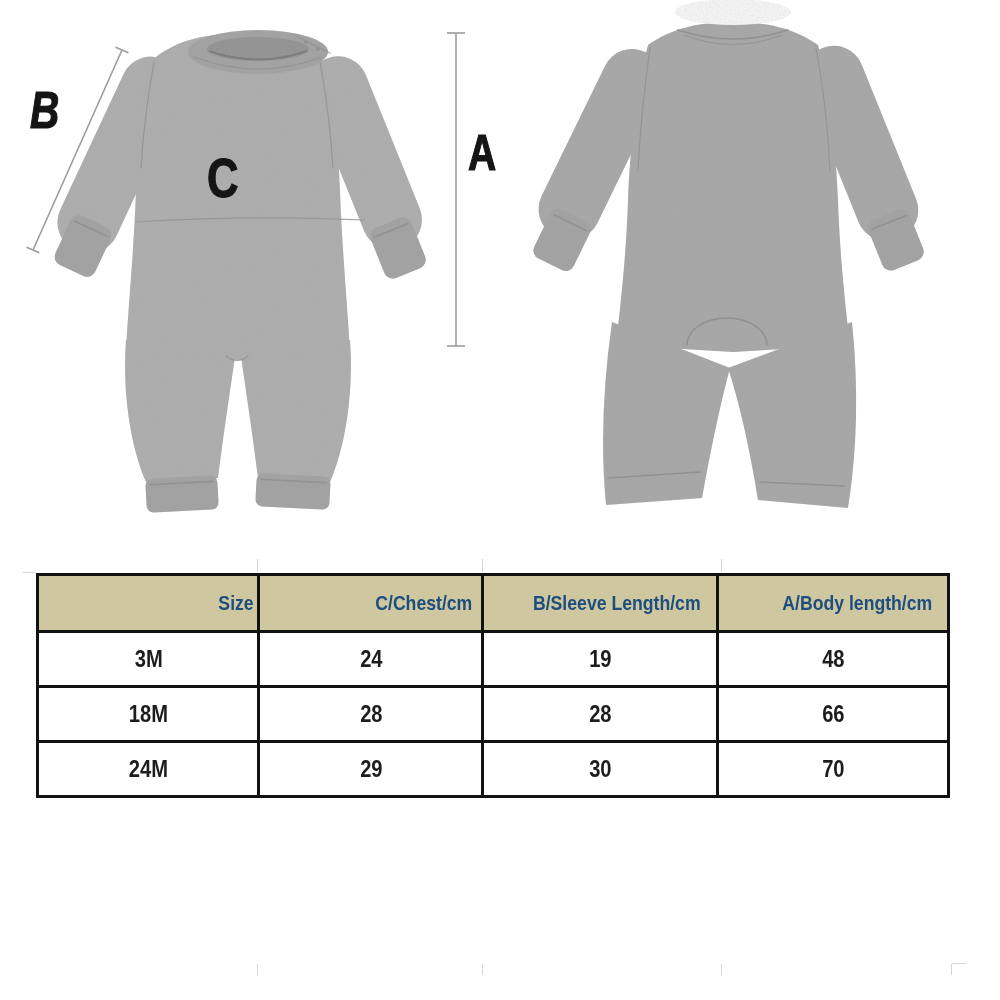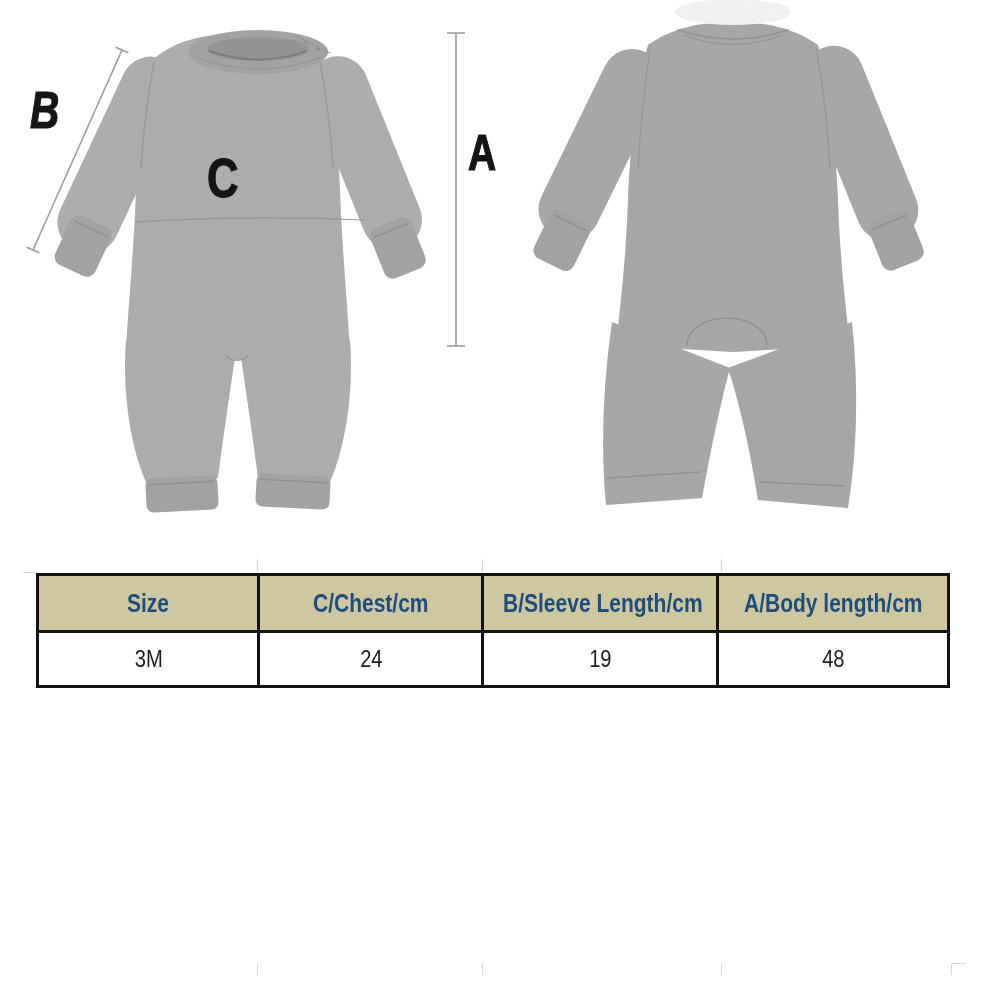--- a/index.html
+++ b/index.html
@@ -37,22 +37,22 @@
   .letter .cond{display:inline-block;transform:scaleX(.78);transform-origin:left center;}
   .letter-b{left:30px;top:84px;font-size:52px;font-style:italic;}
   .letter-a{left:468px;top:128px;font-size:50px;}
   .letter-c{left:207px;top:150px;font-size:56px;}
   .size-table{position:absolute;left:36px;top:573px;width:914px;border-collapse:collapse;
               table-layout:fixed;background:#fff;}
   .size-table th,.size-table td{border:3px solid var(--table-border);text-align:center;
               vertical-align:middle;padding:0;overflow:hidden;white-space:nowrap;}
   .size-table thead tr{height:57px;}
   .size-table tbody tr{height:55px;}
-  .size-table th{background:var(--header-bg);color:var(--header-text);font-size:25px;font-weight:bold;}
-  .size-table td{color:var(--cell-text);font-size:24px;font-weight:normal;}
+  .size-table th{background:var(--header-bg);color:var(--header-text);font-size:21px;font-weight:bold;text-align:right;}
+  .size-table td{color:var(--cell-text);font-size:24px;font-weight:bold;}
   .cond{display:inline-block;transform:scaleX(.84);transform-origin:center center;}
   .grid-stub{position:absolute;background:var(--grid-stub);}
 </style>
 </head>
 <body>
 
 <div class="stage">
 
   <div class="hero">
 
@@ -206,20 +206,32 @@
         <th><span class="cond">A/Body length/cm</span></th>
       </tr>
     </thead>
     <tbody>
       <tr>
         <td><span class="cond">3M</span></td>
         <td><span class="cond">24</span></td>
         <td><span class="cond">19</span></td>
         <td><span class="cond">48</span></td>
       </tr>
+      <tr>
+        <td><span class="cond">18M</span></td>
+        <td><span class="cond">28</span></td>
+        <td><span class="cond">28</span></td>
+        <td><span class="cond">66</span></td>
+      </tr>
+      <tr>
+        <td><span class="cond">24M</span></td>
+        <td><span class="cond">29</span></td>
+        <td><span class="cond">30</span></td>
+        <td><span class="cond">70</span></td>
+      </tr>
     </tbody>
   </table>
 
   <div class="grid-stub" style="left:257px;top:559px;width:1px;height:13px;"></div>
   <div class="grid-stub" style="left:482px;top:559px;width:1px;height:13px;"></div>
   <div class="grid-stub" style="left:721px;top:559px;width:1px;height:13px;"></div>
   <div class="grid-stub" style="left:23px;top:572px;width:12px;height:1px;"></div>
   <div class="grid-stub" style="left:257px;top:964px;width:1px;height:11px;"></div>
   <div class="grid-stub" style="left:482px;top:964px;width:1px;height:11px;"></div>
   <div class="grid-stub" style="left:721px;top:964px;width:1px;height:11px;"></div>

